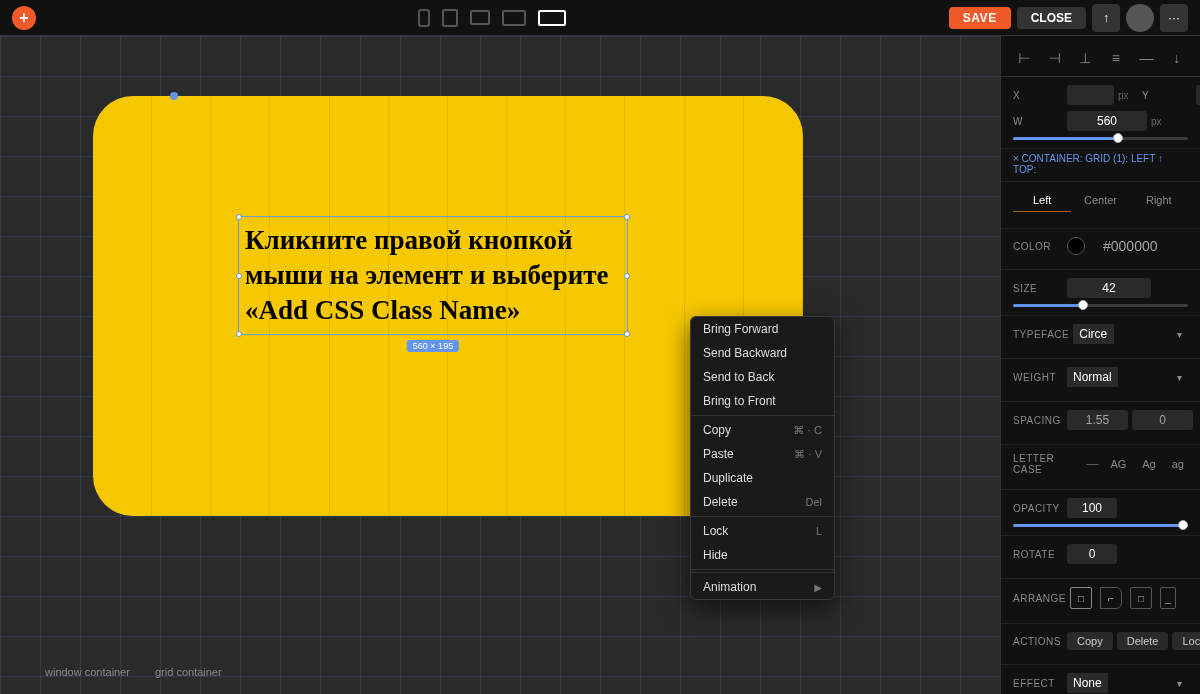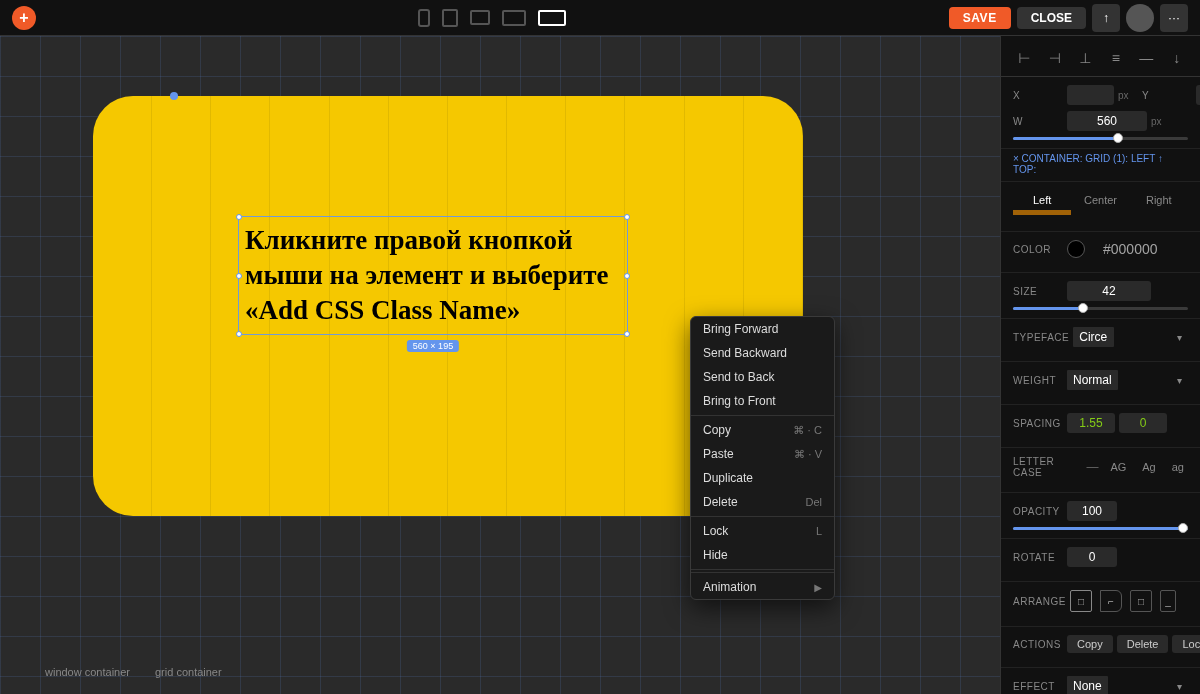--- a/index.html
+++ b/index.html
@@ -225,21 +225,21 @@
       flex: 1;
       text-align: center;
       padding: 4px;
       font-size: 11px;
       color: #888;
       cursor: pointer;
       border-bottom: 2px solid transparent;
     }
     .align-tab.active {
       color: #fff;
-      border-bottom: 5px solid #a16207;
+      border-bottom: 1px solid #a16207;
     }
 
     
     .color-swatch {
       width: 18px; height: 18px;
       border-radius: 50%;
       background: #000;
       border: 1px solid #555;
       cursor: pointer;
     }
@@ -347,25 +347,25 @@
     .lc-dash { color: #666; }
     .lc-btn {
       font-size: 11px;
       color: #888;
       cursor: pointer;
       padding: 2px 4px;
     }
     .spacing-input {
       background: #2a2a2a;
       border: none;
-      color: #84cc16;
+      color: #a3a3a3;
       font-size: 12px;
       padding: 3px 6px;
       border-radius: 3px;
-      width: 48px;
+      width: 61px;
       text-align: center;
     }
   </style>
 </head>
 <body>
 
 <div class="topbar">
   <div class="topbar-left">
     <button class="add-btn">+</button>
   </div>

